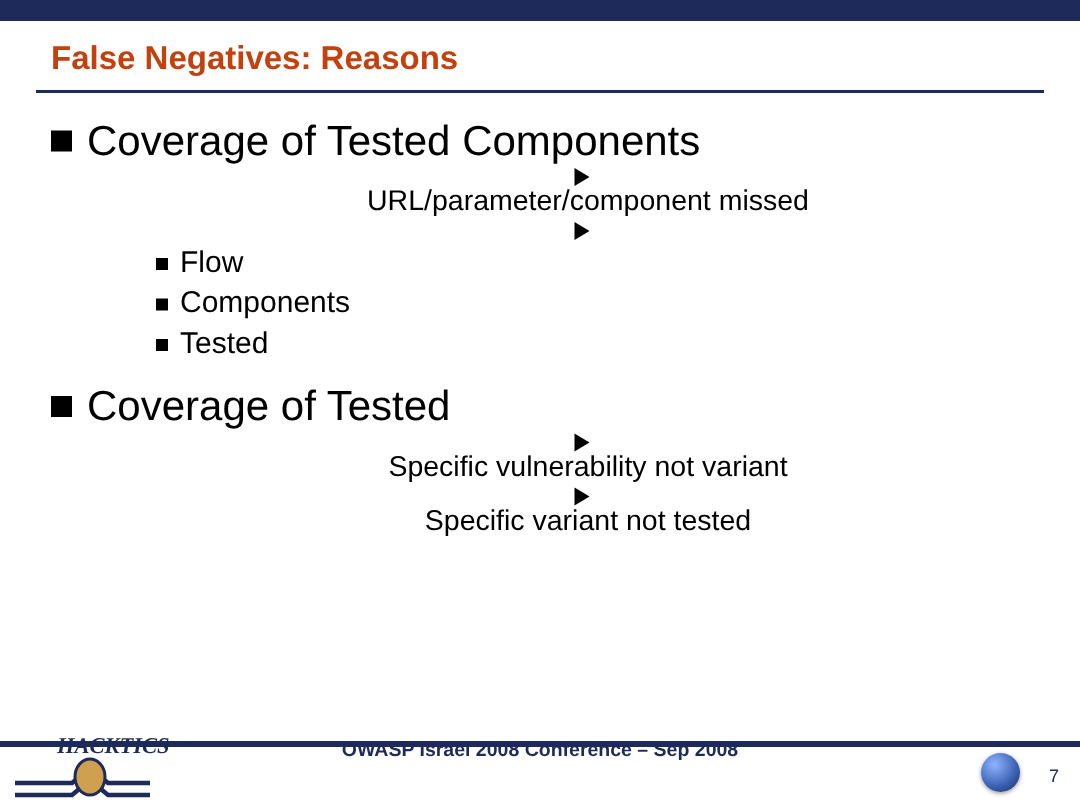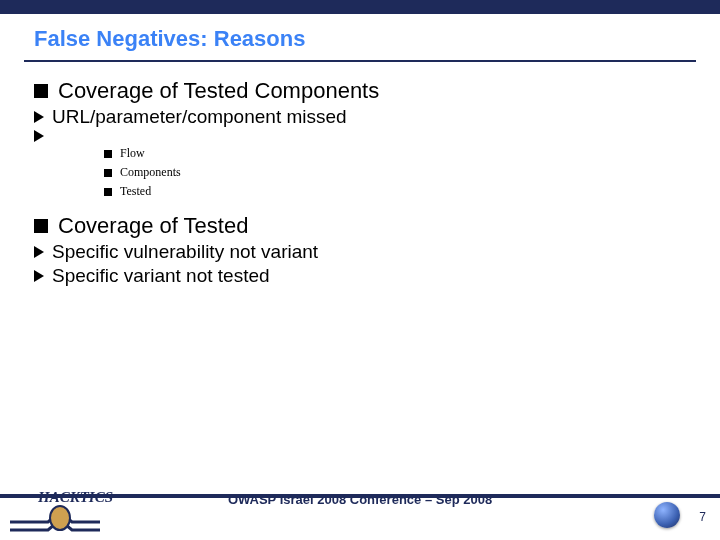--- a/index.html
+++ b/index.html
@@ -1,30 +1,30 @@
 <!DOCTYPE html>
 <html><head>
 <meta charset="utf-8">
 <style>
   * { margin: 0; padding: 0; box-sizing: border-box; }
   html, body { width: 720px; height: 540px; font-family: Verdana, Geneva, sans-serif; background: #fff; color: #000; }
   .slide { width: 720px; height: 540px; position: relative; background: #fff; }
   .topbar { width: 100%; height: 14px; background: #1e2a5a; }
-  .title { font-size: 22px; font-weight: bold; color: #3b82f6; padding: 12px 0 8px 34px; }
+  .title { font-size: 22px; font-weight: bold; color: #c2410c; padding: 12px 0 8px 34px; }
   .underline { height: 2px; background: #1e2a5a; margin: 0 24px 16px 24px; }
   .content { padding: 0 0 0 34px; }
   .h1item { display: flex; align-items: center; margin-top: 6px; }
   .sq { width: 14px; height: 14px; background: #000; margin-right: 10px; flex: 0 0 14px; }
-  .h1text { font-size: 22px; text-align: right; }
-  .h2item { display: flex; align-items: center; margin-top: 2px; }
+  .h1text { font-size: 28px; text-align: right; }
+  .h2item { display: flex; align-items: center; margin-left: 30px; margin-top: 2px; flex-direction: column; }
   .tri { width: 0; height: 0; border-top: 6px solid transparent; border-bottom: 6px solid transparent; border-left: 10px solid #000; margin-right: 8px; flex: 0 0 10px; }
   .h2text { font-size: 19px; }
   .h3item { display: flex; align-items: center; margin-left: 70px; margin-top: 4px; }
   .sm { width: 8px; height: 8px; background: #000; margin-right: 8px; flex: 0 0 8px; }
-  .h3text { font-size: 12px; font-family: Liberation Serif, serif; }
+  .h3text { font-size: 20px; }
   .gap { height: 8px; }
   .footer { position: absolute; bottom: 0; left: 0; width: 100%; height: 52px; }
   .footerbar { position: absolute; left: 0; right: 0; top: 6px; height: 4px; background: #1e2a5a; }
   .logo { position: absolute; left: 8px; top: -6px; width: 160px; height: 56px; }
   .conf { position: absolute; left: 0; right: 0; top: 4px; text-align: center; font-size: 13px; font-weight: bold; color: #1e2a5a; }
   .pg { position: absolute; right: 14px; top: 22px; font-size: 12px; color: #1e2a5a; }
   .globe { position: absolute; right: 40px; top: 14px; width: 26px; height: 26px; border-radius: 50%; background: radial-gradient(circle at 35% 30%, #8fb4ff 0%, #3a5fb0 60%, #1e2a5a 100%); box-shadow: 0 1px 3px rgba(0,0,0,.4); }
 </style>
 </head>
 <body>

